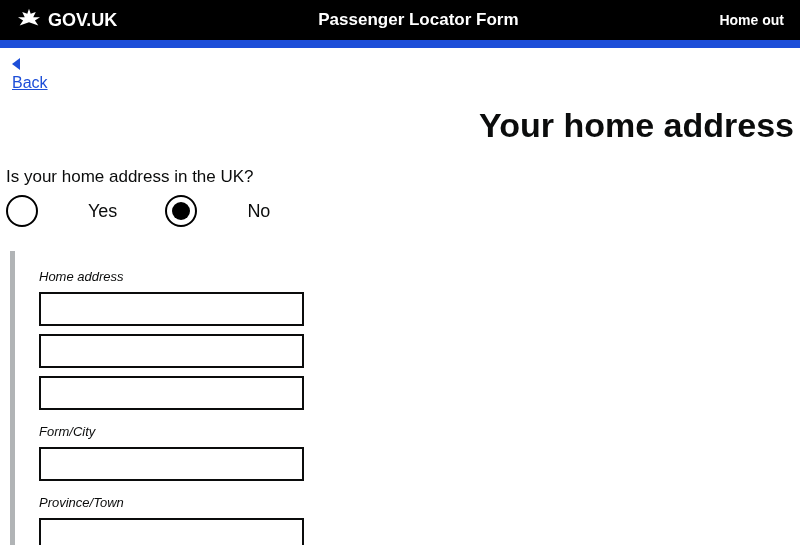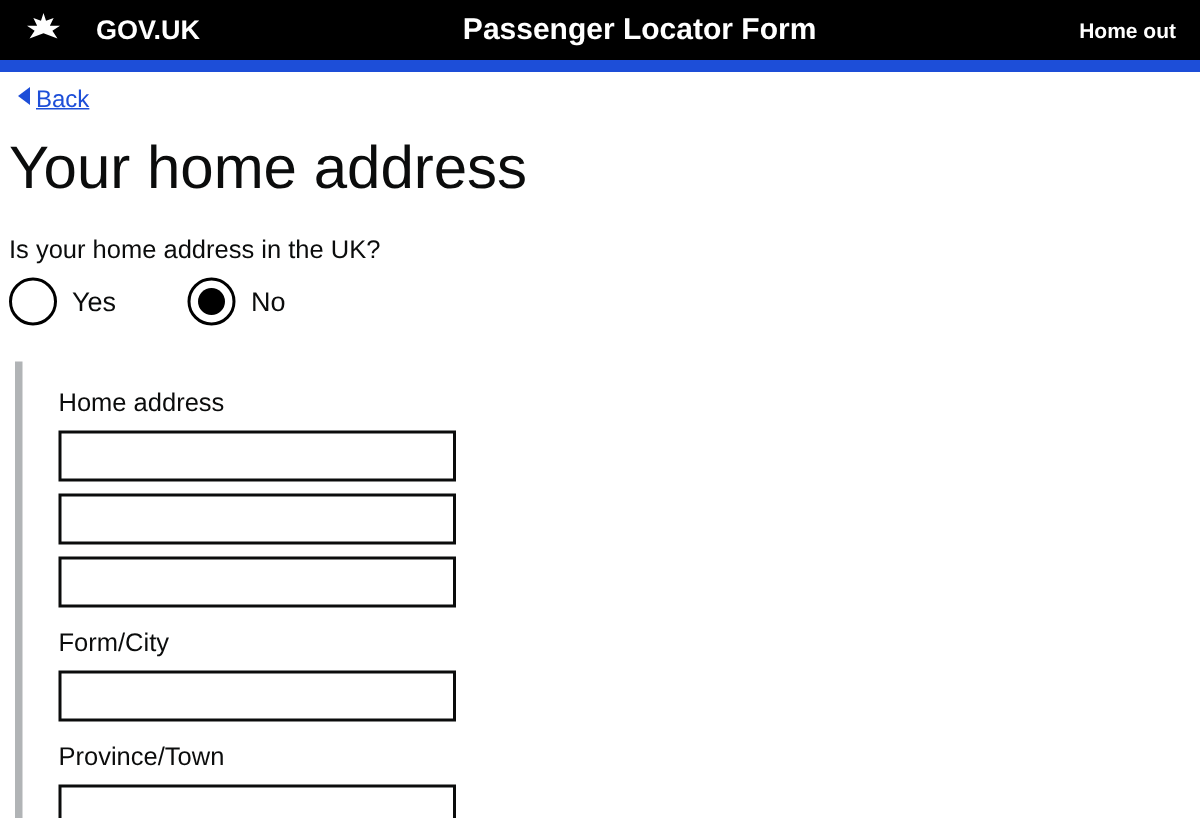--- a/index.html
+++ b/index.html
@@ -14,59 +14,61 @@
       color: #fff;
       display: flex;
       align-items: center;
       justify-content: space-between;
       padding: 8px 16px;
       height: 40px;
     }
     .header-left {
       display: flex;
       align-items: center;
-      gap: 22px;
+      gap: 6px;
       font-weight: 700;
       font-size: 18px;
     }
     .header-center {
       font-weight: 700;
-      font-size: 20px;
+      font-size: 17px;
     }
     .header-right {
       font-weight: 700;
       font-size: 14px;
     }
     .blue-bar {
       height: 8px;
       background: #1d4ed8;
     }
     .back-link {
       display: inline-flex;
       align-items: flex-start;
       gap: 4px;
       color: #1d4ed8;
       text-decoration: underline;
       font-size: 16px;
       margin: 10px 0 8px 6px;
       cursor: pointer;
+      flex-direction: column;
     }
     .back-caret {
       width: 0;
       height: 0;
       border-top: 6px solid transparent;
       border-bottom: 6px solid transparent;
       border-right: 8px solid #1d4ed8;
       display: inline-block;
     }
     .content { padding: 0 6px 20px 6px; }
     h1 {
-      font-size: 40px;
-      font-weight: 400;
+      font-size: 34px;
+      font-weight: 700;
       margin: 6px 0 22px 0;
+      text-align: right;
     }
     .question {
       font-size: 17px;
       margin-bottom: 8px;
     }
     .radios {
       display: flex;
       gap: 48px;
       align-items: center;
       margin-bottom: 24px;
@@ -85,31 +87,32 @@
       display: flex;
       align-items: center;
       justify-content: center;
     }
     .radio-dot {
       width: 18px;
       height: 18px;
       background: #000;
       border-radius: 50%;
     }
-    .radio-label { font-size: 18px; }
+    .radio-label { font-size: 18px; margin-left: 40px; }
     .conditional {
       border-left: 5px solid #b1b4b6;
       margin-left: 4px;
       padding: 18px 0 8px 24px;
     }
     .form-group { margin-bottom: 14px; }
     .form-label {
       display: block;
-      font-size: 17px;
+      font-size: 13px;
       margin-bottom: 8px;
+      font-style: italic;
     }
     .text-input {
       width: 265px;
       height: 34px;
       border: 2px solid #0b0c0c;
       padding: 4px;
       font-size: 16px;
       display: block;
       margin-bottom: 8px;
     }

